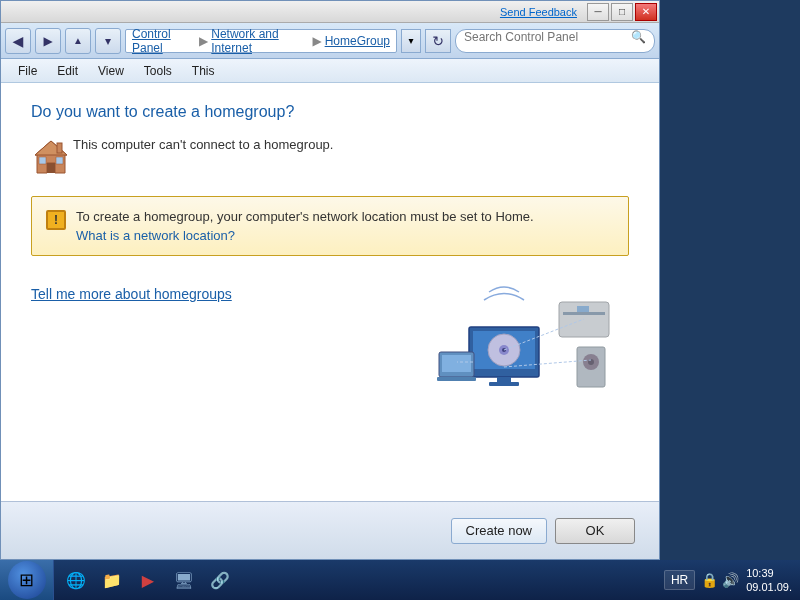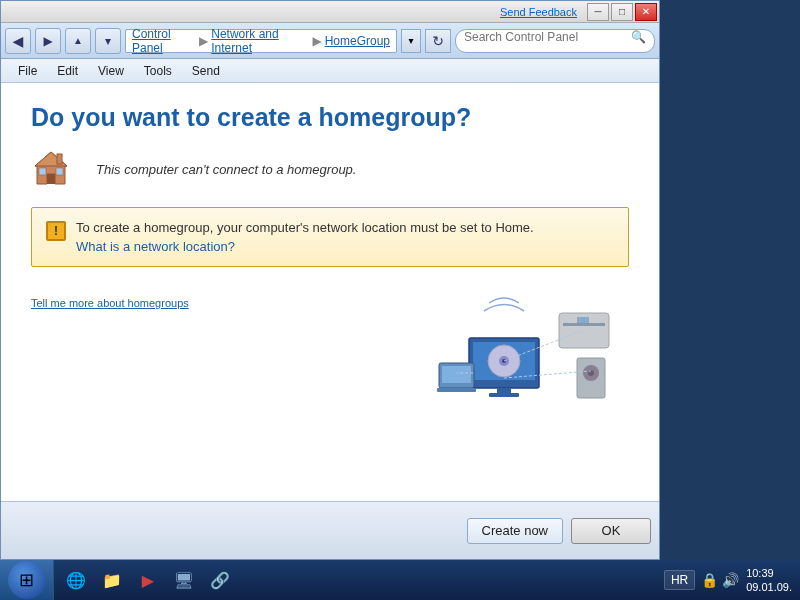--- a/index.html
+++ b/index.html
@@ -152,31 +152,30 @@
 
     
     .content-area {
       background: white;
       height: 430px;
       overflow-y: auto;
       padding: 20px 30px;
       position: relative;
     }
     .page-title {
-      font-size: 25px;
+      font-size: 16px;
       color: #1a5fa8;
-      font-weight: bold;
+      font-weight: normal;
       margin-bottom: 16px;
     }
     .computer-icon-row {
       display: flex;
-      align-items: center;
-      gap: 25px;
+      align-items: flex-start;
+      gap: 2px;
       margin-bottom: 16px;
-      font-style: italic;
     }
     .cant-connect-text {
       font-size: 13px;
       color: #333;
     }
 
     
     .warning-box {
       border: 1px solid #c8a020;
       background: linear-gradient(to bottom, #fdf8e8, #fdf0c0);
@@ -225,36 +224,36 @@
       position: relative;
     }
 
     .action-links { margin-top: 4px; }
     .action-link {
       color: #1a5fa8;
       text-decoration: underline;
       cursor: pointer;
       display: block;
       margin-bottom: 12px;
-      font-size: 11px;
+      font-size: 14px;
     }
 
     
     .button-row {
       position: absolute;
       bottom: 0;
       left: 0;
       right: 0;
       height: 58px;
       background: linear-gradient(to bottom, #e8eef8, #d0dcea);
       border-top: 1px solid #b0c0d8;
       display: flex;
       align-items: center;
       justify-content: flex-end;
-      padding: 0 8px;
+      padding: 0 24px;
       gap: 8px;
     }
     .btn {
       height: 26px;
       min-width: 80px;
       border: 1px solid #8aaad0;
       background: linear-gradient(to bottom, #f5f8fc, #dce8f4);
       border-radius: 3px;
       cursor: pointer;
       font-size: 13px;
@@ -387,21 +386,21 @@
       <input type="text" placeholder="Search Control Panel" style="">
       <span class="search-icon-small">🔍</span>
     </div>
   </div>
 
   <div class="menu-bar">
     <span class="menu-item">File</span>
     <span class="menu-item">Edit</span>
     <span class="menu-item">View</span>
     <span class="menu-item">Tools</span>
-    <span class="menu-item">Send</span>
+    <span class="menu-item">This</span>
   </div>
 
   <div class="content-area" style="flex:1; position:relative;">
     <div class="page-title">Do you want to create a homegroup?</div>
 
     <div class="computer-icon-row">
       <div>
         <svg width="40" height="40" viewBox="0 0 40 40">
 
           <polygon points="20,4 36,18 34,18 34,36 24,36 24,26 16,26 16,36 6,36 6,18 4,18" fill="#c8855a" stroke="#9a5530" stroke-width="1"></polygon>

